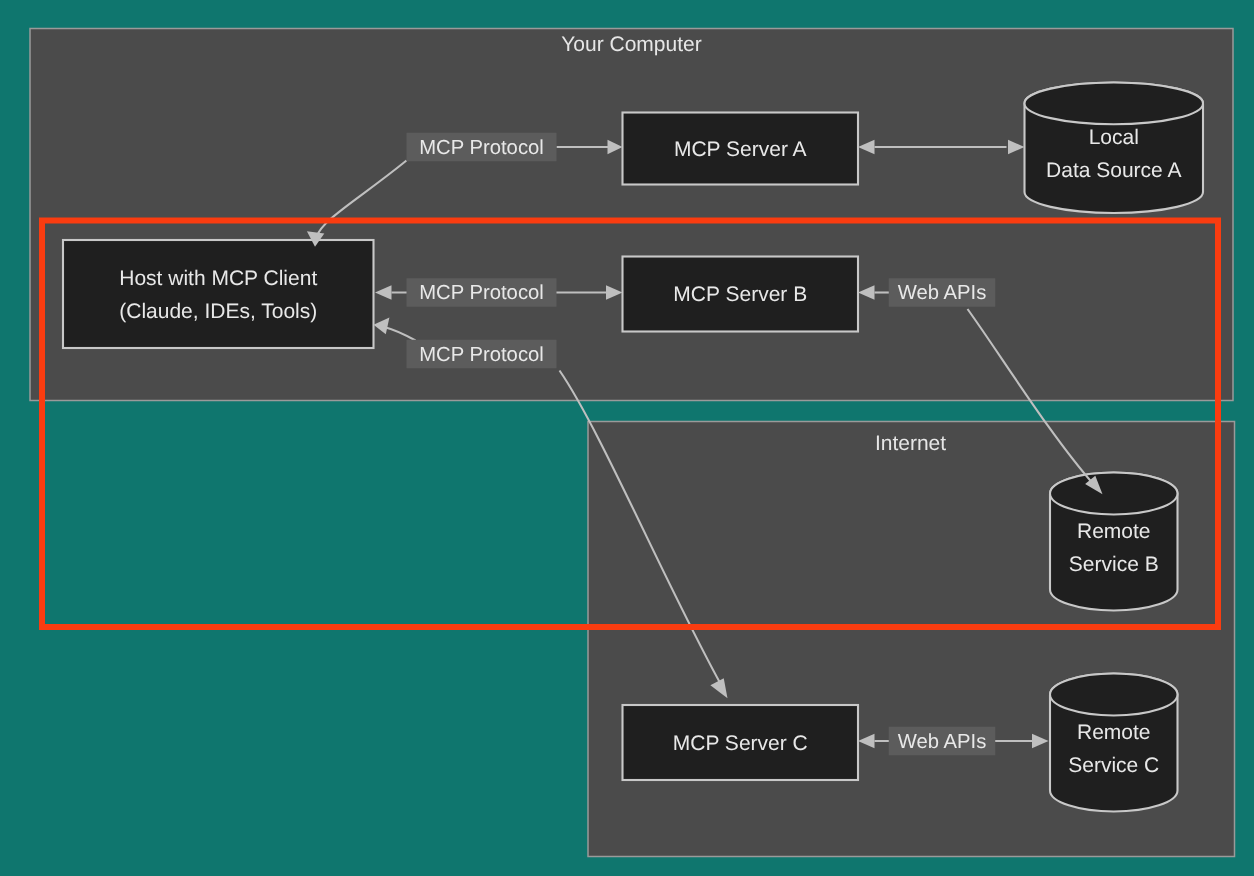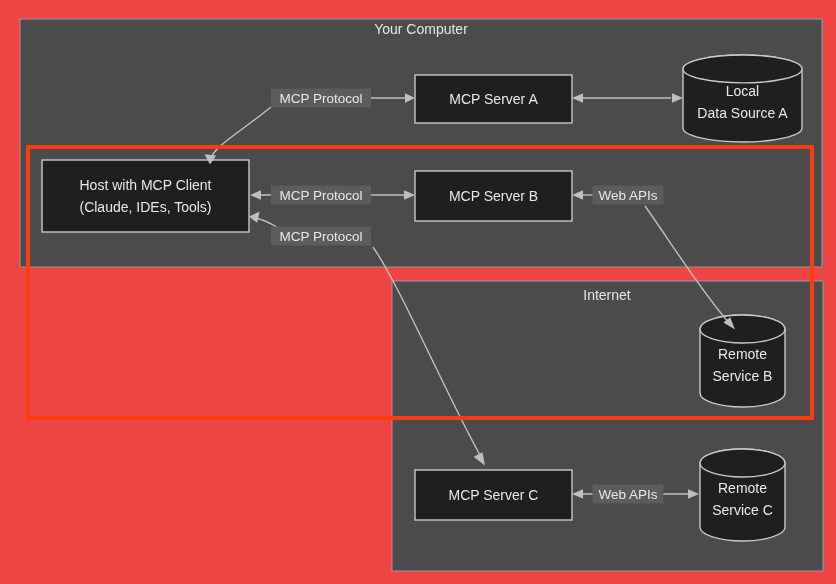--- a/index.html
+++ b/index.html
@@ -10,21 +10,21 @@
   body {
     width: 836px;
     height: 584px;
     overflow: hidden;
     font-family: "Liberation Sans", sans-serif;
   }
   #stage {
     position: relative;
     width: 836px;
     height: 584px;
-    background: #ef4444;
+    background: #0f766e;
     text-decoration: underline;
   }
   svg#diagram {
     position: absolute;
     top: 0;
     left: 0;
     width: 836px;
     height: 584px;
     display: block;
   }

